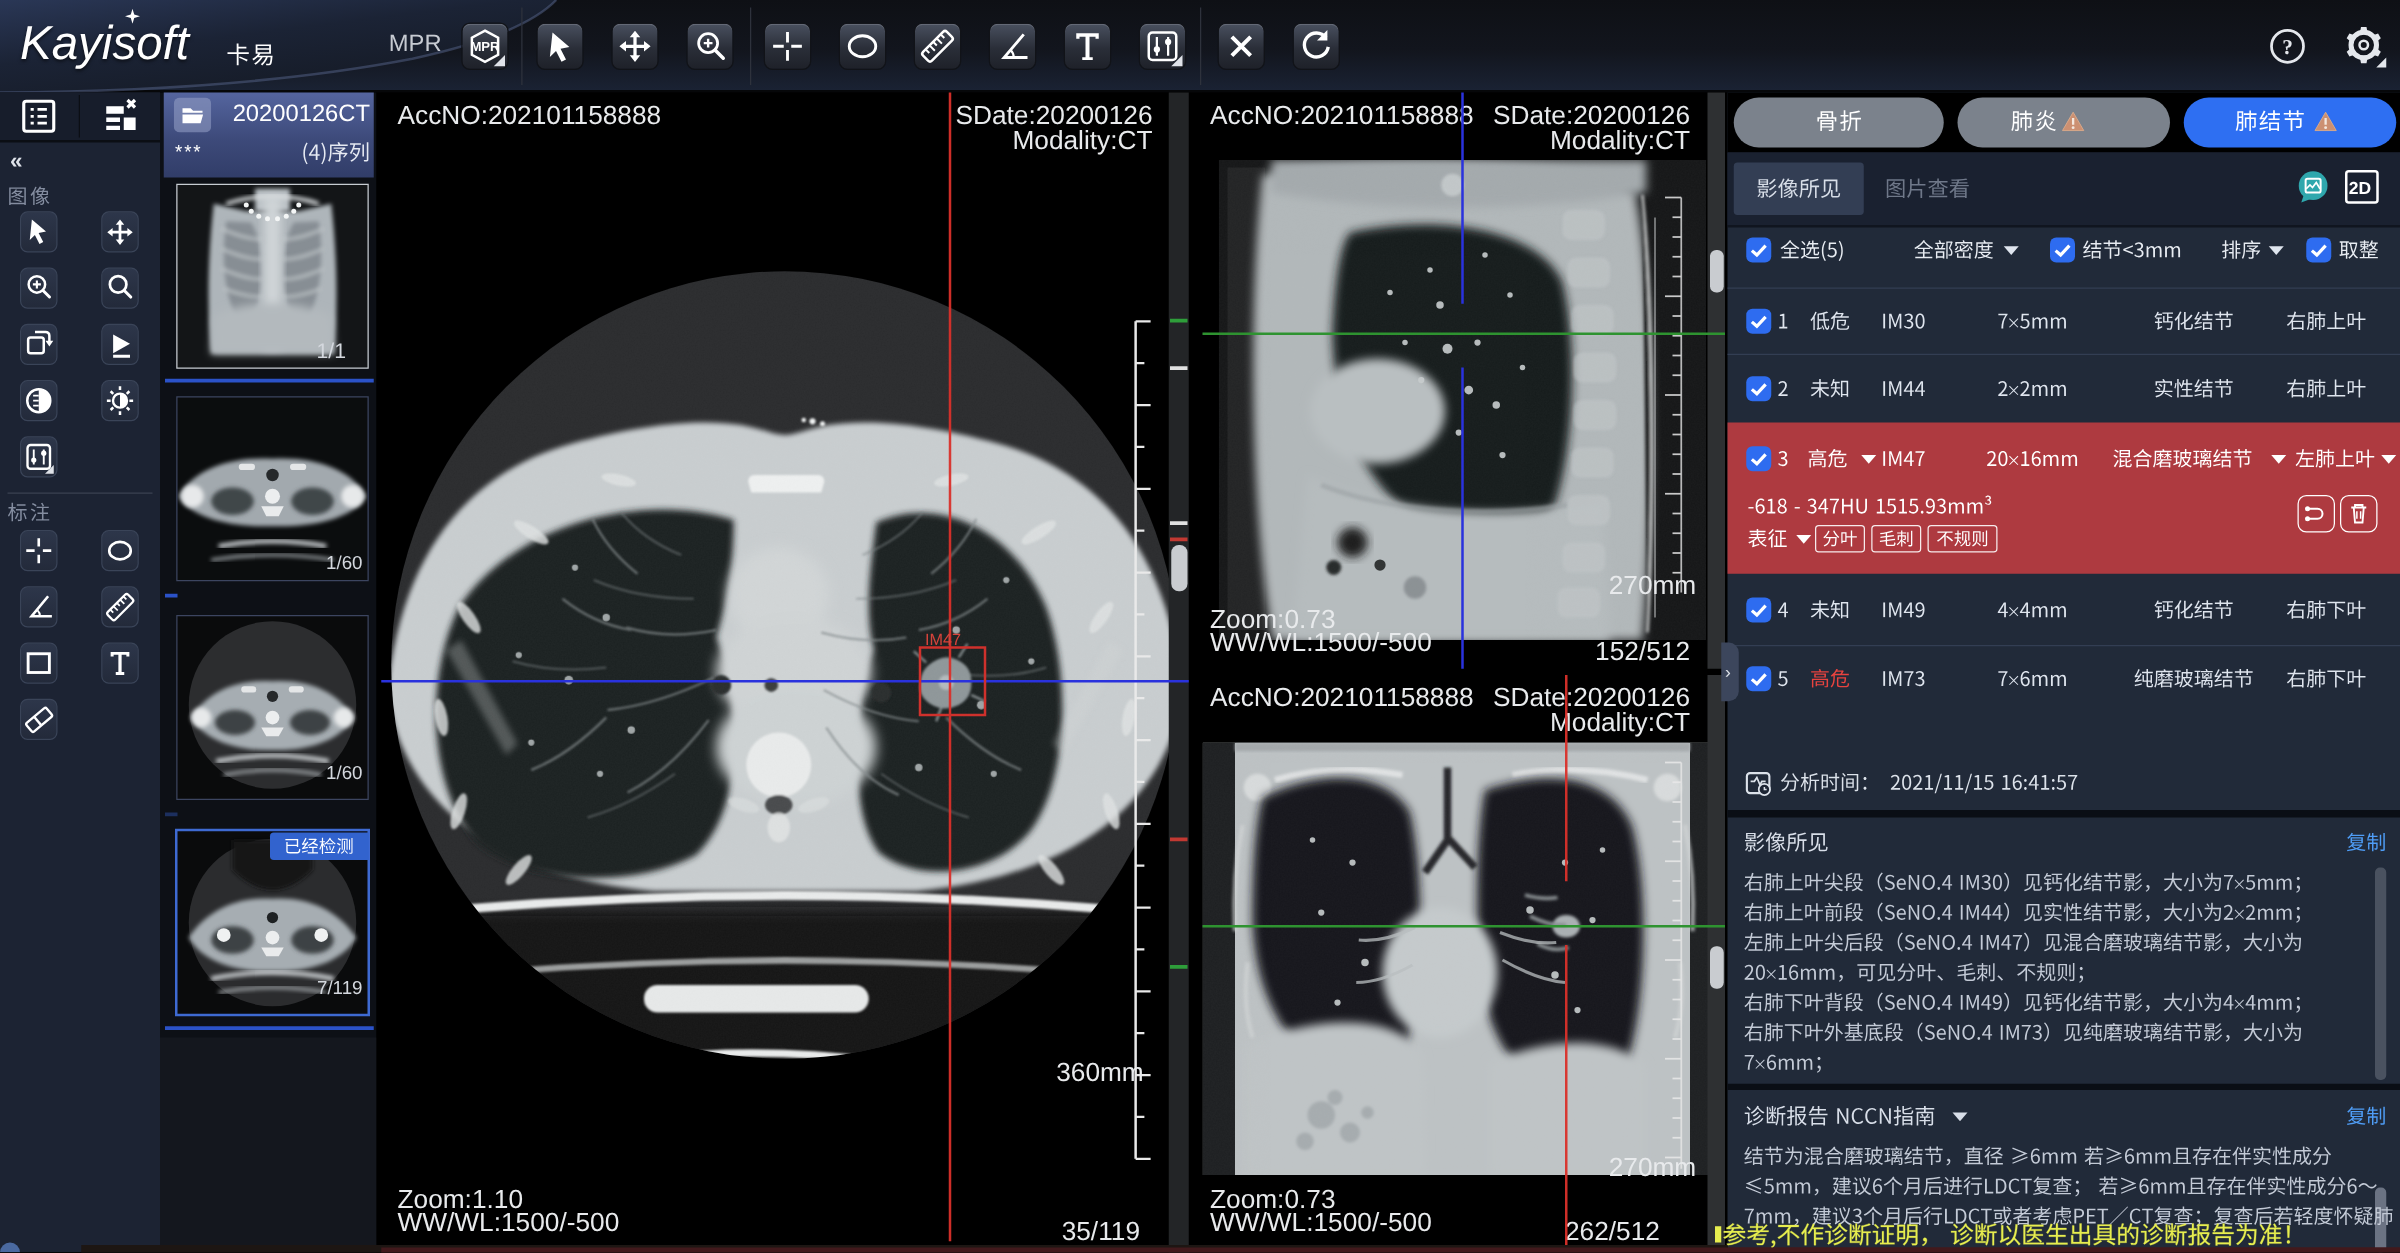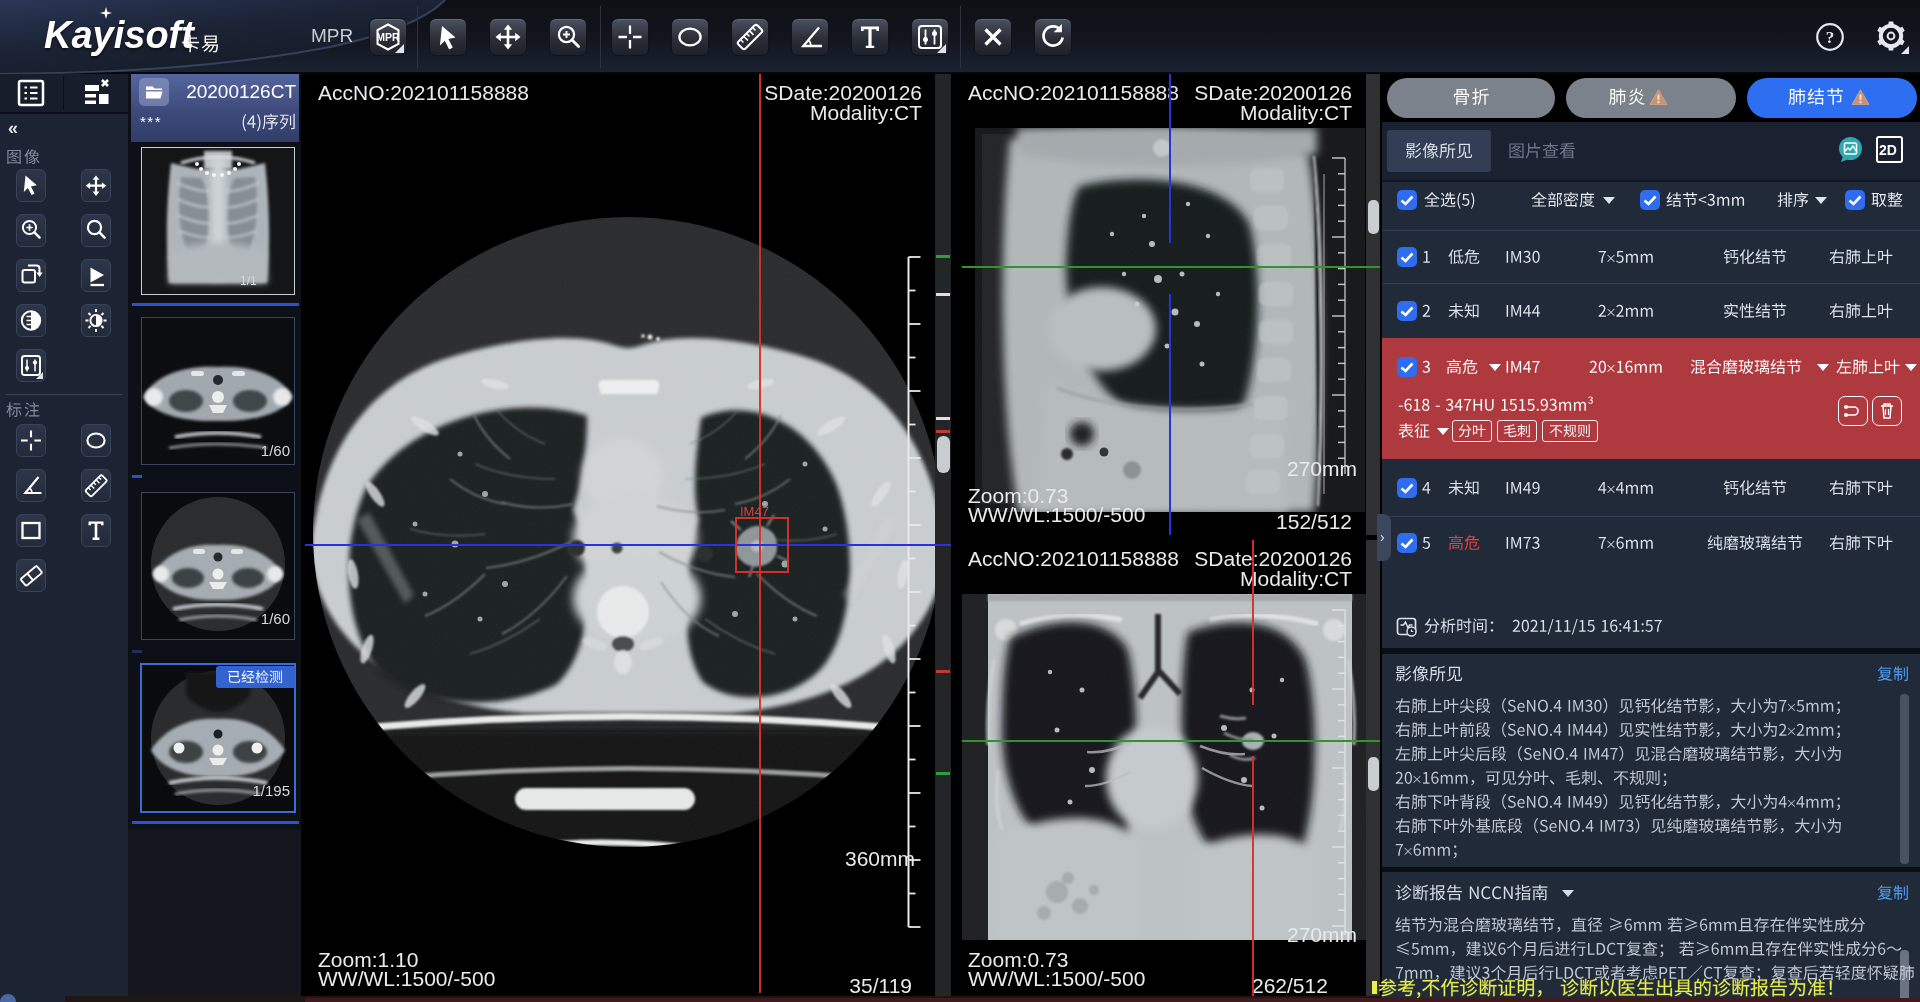--- a/index.html
+++ b/index.html
@@ -19,21 +19,21 @@
 <defs>
         <linearGradient id="lgsw" x1="0" y1="0" x2="0.75" y2="1">
 <stop offset="0" stop-color="#2a3756"></stop>
           <stop offset="0.45" stop-color="#1b2335"></stop>
           <stop offset="1" stop-color="#141923"></stop>
         </linearGradient>
       </defs>
 <path d="M0,0 L445,0 Q418,28 330,47 Q195,73 0,74 Z" fill="url(#lgsw)"></path>
 <path d="M445,0 Q418,28 330,47 Q195,73 0,74" fill="none" stroke="#55648a" stroke-width="2" opacity="0.5"></path>
 </svg>
-<div class="abs" style="left:44px;top:14px;font-size:38px;font-weight:bold;font-style:italic;color:#fff;letter-spacing:0px;text-shadow:0 2px 3px rgba(0,0,0,.6);font-family:'Liberation Sans',sans-serif">Kayisoft</div>
+<div class="abs" style="left:16px;top:14px;font-size:38px;font-weight:normal;font-style:italic;color:#fff;letter-spacing:0px;text-shadow:0 2px 3px rgba(0,0,0,.6);font-family:'Liberation Sans',sans-serif">Kayisoft</div>
 <svg class="abs" style="left:100px;top:7px" width="12" height="12" viewBox="0 0 14 14">
       <path d="M7 0 L8.6 5.4 L14 7 L8.6 8.6 L7 14 L5.4 8.6 L0 7 L5.4 5.4 Z" fill="#fff"></path>
     </svg>
 <div class="lat" style="left:311px;top:27px;font-size:19px;color:#c7cbd2">MPR</div>
 <div class="btn38" style="left:369px;top:18px"></div>
     <svg class="abs" style="left:369px;top:18px" width="38" height="38" viewBox="0 0 38 38">
       <path d="M19 6.5 L29.5 12.2 L29.5 25.8 L19 31.5 L8.5 25.8 L8.5 12.2 Z" fill="none" stroke="#fff" stroke-width="2"></path>
       <text x="19" y="23" font-size="10.5" font-weight="bold" fill="#fff" text-anchor="middle" font-family="Liberation Sans">MPR</text>
       <path d="M35 26 L35 35 L26 35 Z" fill="#dfe2e8"></path>
     </svg>
@@ -263,21 +263,21 @@
         <circle cx="66" cy="26" r="2"></circle>
         <circle cx="73" cy="28" r="2"></circle>
         <circle cx="81" cy="28" r="2"></circle>
         <circle cx="88" cy="26" r="2"></circle>
         <circle cx="94" cy="22" r="2"></circle>
         <circle cx="56" cy="17" r="2"></circle>
         <circle cx="98" cy="17" r="2"></circle>
       </g>
 </svg>
 <div class="abs" style="left:141px;top:147px;width:154px;height:148px;border:1px solid #c7ccd2"></div>
-<div class="lat" style="left:240px;top:272px;width:50px;text-align:left;font-size:12px;color:#d4d8de">1/1</div>
+<div class="lat" style="left:240px;top:272px;width:50px;text-align:center;font-size:17px;color:#d4d8de">1/1</div>
 <div class="abs" style="left:132px;top:303px;width:167px;height:3px;background:#2b52c8"></div>
 <svg class="abs" style="left:141px;top:317px" width="154" height="148" viewBox="0 0 154 148">
 <rect width="154" height="148" fill="#0b0d0e"></rect>
 <path d="M2 80 C14 58 44 48 77 50 C110 48 140 58 152 80 C142 97 112 105 77 104 C42 105 12 97 2 80 Z" fill="#a2a9ae" filter="url(#tb1)"></path>
 <ellipse cx="45" cy="84" rx="17" ry="11" fill="#40464a" filter="url(#tb1)"></ellipse>
 <ellipse cx="109" cy="84" rx="17" ry="11" fill="#40464a" filter="url(#tb1)"></ellipse>
 <circle cx="13" cy="80" r="9" fill="#e7e9ea" filter="url(#tb1)"></circle>
 <circle cx="141" cy="80" r="9" fill="#e7e9ea" filter="url(#tb1)"></circle>
 <circle cx="77" cy="63" r="5" fill="#26292b"></circle>
 <rect x="50" y="54" width="13" height="5" rx="2.5" fill="#e4e6e7"></rect>
@@ -319,21 +319,21 @@
 <circle cx="77" cy="70" r="4.5" fill="#1e2123"></circle>
 <circle cx="38" cy="84" r="5.5" fill="#eff1f1"></circle>
       <circle cx="116" cy="84" r="5.5" fill="#eff1f1"></circle>
 <circle cx="77" cy="86" r="5.5" fill="#eceeef"></circle>
 <path d="M68 94 h18 l-4 7 h-10 Z" fill="#e9ebec"></path>
 <path d="M28 119 Q77 109 126 119" stroke="#cfd3d6" stroke-width="3.5" fill="none" filter="url(#tb1)"></path>
 <path d="M34 130 Q77 122 120 130" stroke="#a8adb1" stroke-width="2.5" fill="none" filter="url(#tb1)"></path>
 </svg>
 <div class="abs" style="left:140px;top:663px;width:156px;height:150px;border:2px solid #3e6ad2"></div>
 <div class="abs" style="left:216px;top:666px;width:79px;height:22px;background:#3263ce;border-radius:3px 0 0 3px"></div>
-<div class="lat" style="left:220px;top:782px;width:70px;text-align:right;font-size:15px;color:#d4d8de">1/195</div>
+<div class="lat" style="left:220px;top:782px;width:70px;text-align:right;font-size:15px;color:#d4d8de">7/119</div>
 <div class="abs" style="left:132px;top:821px;width:167px;height:3px;background:#2b52c8"></div>
 <svg class="abs" style="left:305px;top:74px" width="645" height="928" viewBox="0 0 645 928">
 <defs>
 <filter id="axb1" x="-20%" y="-20%" width="140%" height="140%">
           <feGaussianBlur stdDeviation="2"></feGaussianBlur>
         </filter>
 <filter id="axb2" x="-20%" y="-20%" width="140%" height="140%">
           <feGaussianBlur stdDeviation="5"></feGaussianBlur>
         </filter>
 <filter id="axb2b" x="-20%" y="-20%" width="140%" height="140%">

